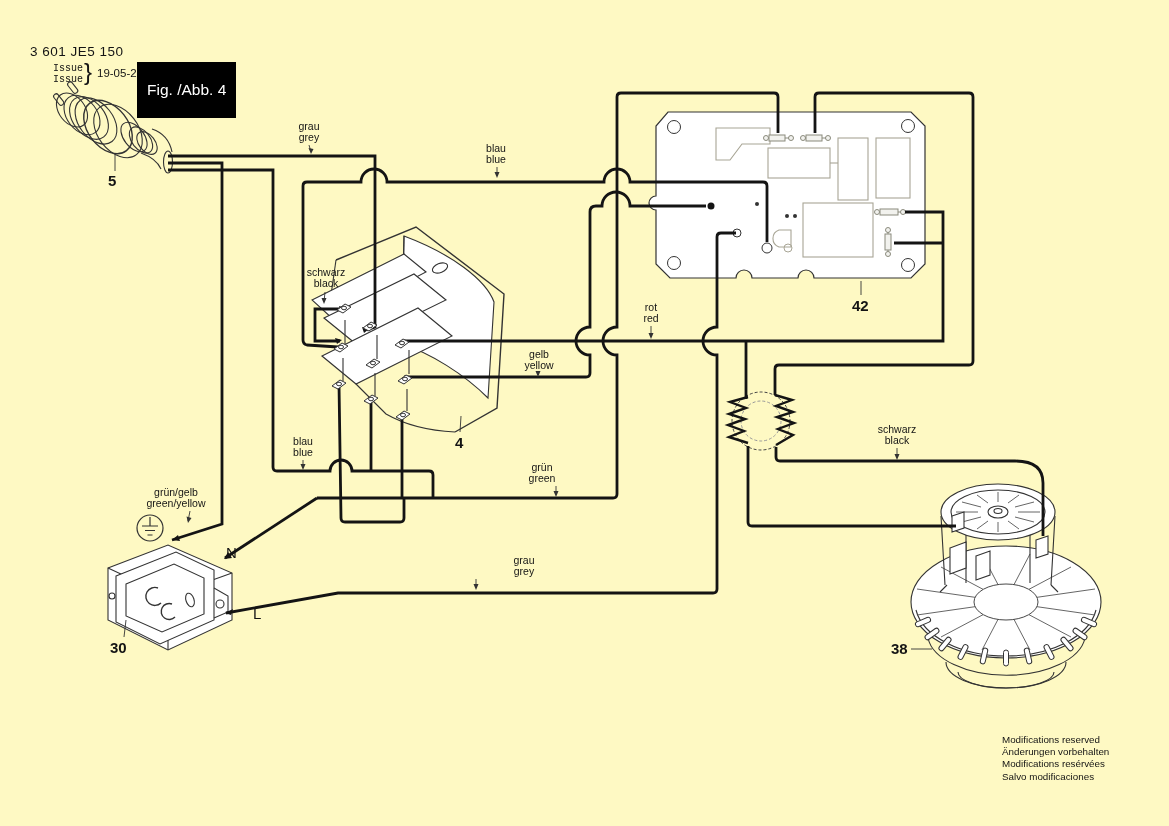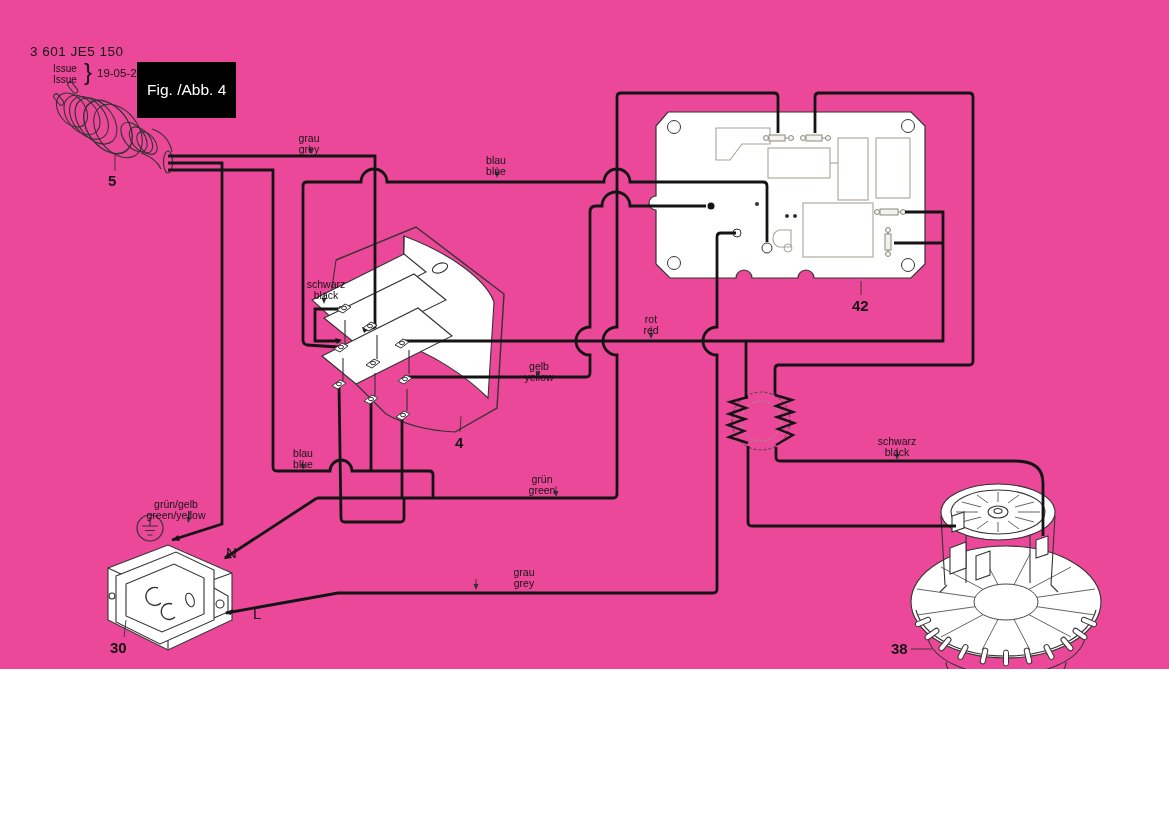--- a/index.html
+++ b/index.html
@@ -1,24 +1,24 @@
 <!DOCTYPE html>
 <html><head>
 <meta charset="utf-8">
 <style>
   html,body{margin:0;padding:0;background:#fff;}
-  .canvas{position:relative;width:1169px;height:669px;background:#ec4899;overflow:hidden;
+  .canvas{position:relative;width:1169px;height:826px;background:#fef9c3;overflow:hidden;
           font-family:"Liberation Sans","DejaVu Sans",sans-serif;color:#141414;}
   .canvas svg{position:absolute;left:0;top:0;}
   .wl{position:absolute;transform:translateX(-50%);text-align:center;
-      font-size:10.5px;line-height:10.5px;white-space:nowrap;margin-top:12px;}
+      font-size:10.5px;line-height:10.5px;white-space:nowrap;}
   .co{position:absolute;font-weight:bold;font-size:15px;line-height:15px;}
   .term{position:absolute;font-size:15px;line-height:15px;}
   .hdr-part{position:absolute;left:30px;top:44px;font-size:13.5px;letter-spacing:.5px;}
-  .hdr-issue{position:absolute;left:53px;top:63px;font-size:10px;line-height:11px;}
+  .hdr-issue{position:absolute;left:53px;top:63px;font-size:10px;line-height:11px;font-family:Liberation Mono, monospace;}
   .hdr-brace{position:absolute;left:84px;top:58px;font-size:24px;font-weight:200;}
   .hdr-date{position:absolute;left:97px;top:67px;font-size:11.5px;}
   .fig-badge{position:absolute;left:137px;top:62px;background:#000;color:#fff;
              font-size:15.5px;line-height:24px;height:24px;padding:16px 10px;}
   .footer{position:absolute;left:1002px;top:734px;font-size:9.8px;line-height:12.2px;}
 </style>
 </head>
 <body>
 
 <div class="canvas">
@@ -293,20 +293,26 @@
 
   <div class="term" style="left:226px;top:545px">N</div>
   <div class="term" style="left:253px;top:606px">L</div>
 
   <div class="co" style="left:108px;top:173px">5</div>
   <div class="co" style="left:455px;top:435px">4</div>
   <div class="co" style="left:852px;top:298px">42</div>
   <div class="co" style="left:110px;top:640px">30</div>
   <div class="co" style="left:891px;top:641px">38</div>
 
+  <div class="footer">
+    <div>Modifications reserved</div>
+    <div>Änderungen vorbehalten</div>
+    <div>Modifications resérvées</div>
+    <div>Salvo modificaciones</div>
+  </div>
 
   <svg width="1169" height="826" viewBox="0 0 1169 826" style="pointer-events:none">
     <g fill="#fff" stroke="#333" stroke-width="1">
       <g transform="translate(343,306)">
           <path d="M-6,4 L2,-2 L8,1 L0,7 Z"></path>
           <ellipse cx="1" cy="2" rx="2.5" ry="1.8"></ellipse>
         </g>
       <g transform="translate(369,324)">
           <path d="M-6,4 L2,-2 L8,1 L0,7 Z"></path>
           <ellipse cx="1" cy="2" rx="2.5" ry="1.8"></ellipse>

